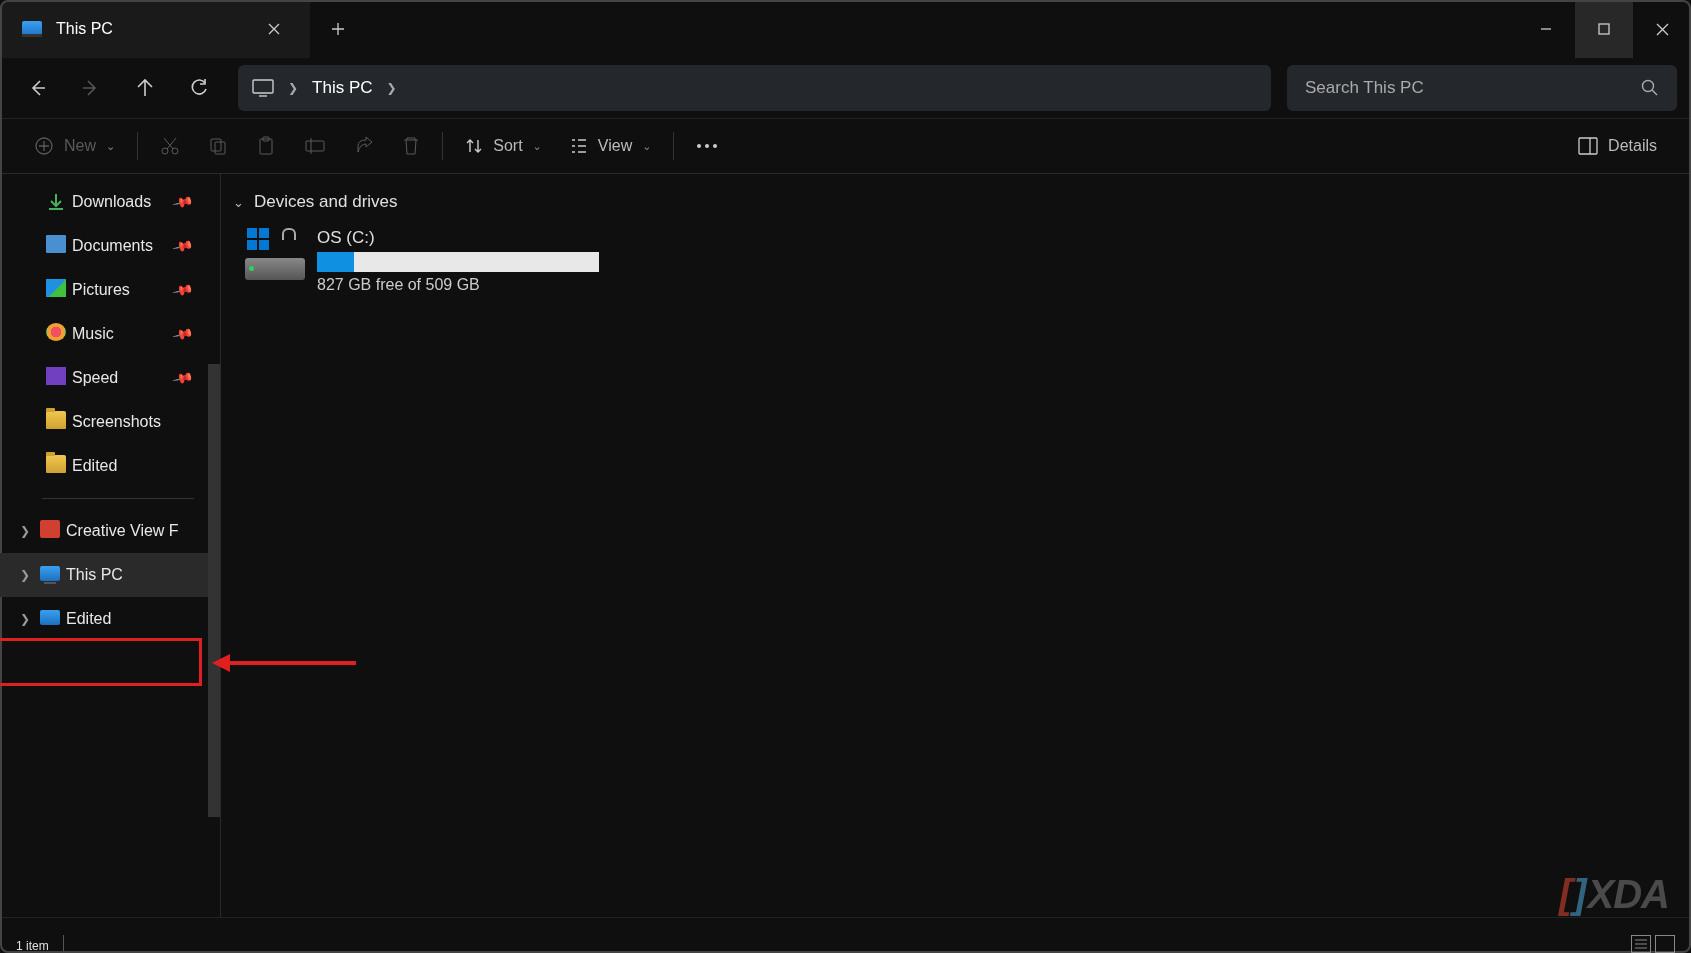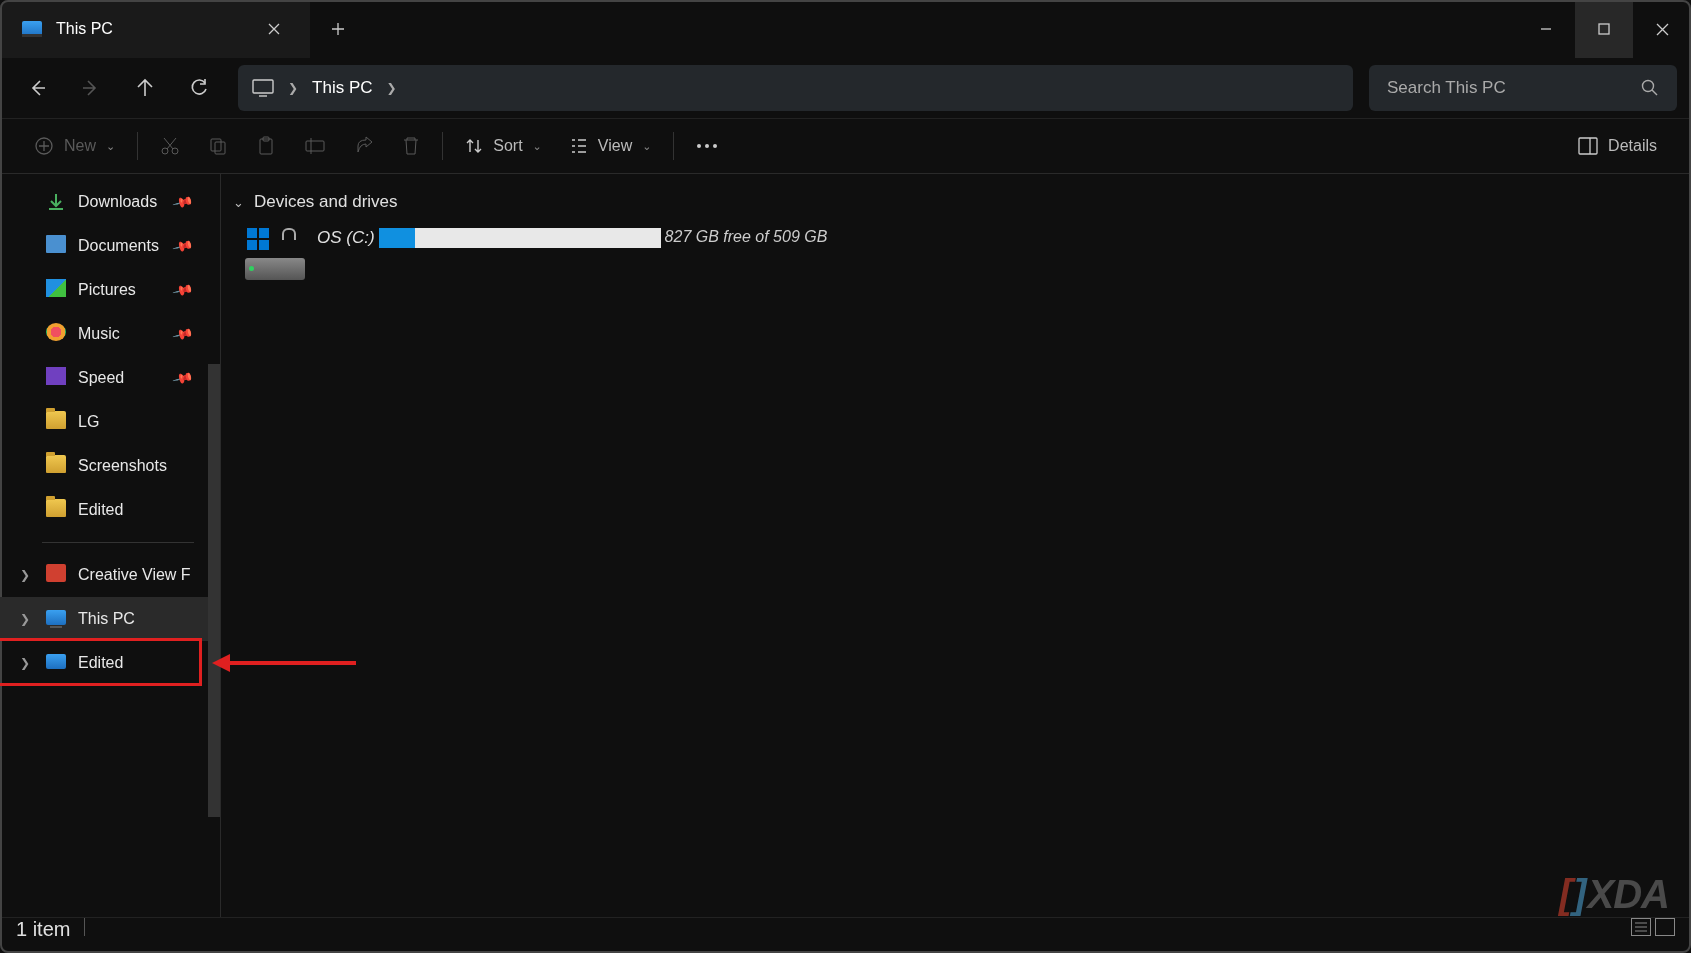--- a/index.html
+++ b/index.html
@@ -14,31 +14,31 @@
 .newtab { width:56px; display:flex; align-items:center; justify-content:center;}
 .win-controls { margin-left:auto; display:flex;}
 .win-btn { width:58px; display:flex; align-items:center; justify-content:center; color:#ccc;}
 .win-btn.max{background:#282828;}
 .navbar { height:60px; display:flex; align-items:center; gap:8px; padding:0 14px;}
 .nav-ico { width:46px; height:46px; display:flex; align-items:center; justify-content:center; color:#ccc; border-radius:6px;}
 .nav-ico.dis { color:#555;}
 .addressbar { flex:1; height:46px; background:#24282c; border-radius:6px; margin:0 8px; display:flex; align-items:center; padding:0 14px; gap:14px;}
 .addr-chev{color:#aaa; font-size:12px;}
 .addr-text{color:#fff; font-size:17px;}
-.searchbar { width:308px; height:46px; background:#24282c; border-radius:6px; display:flex; align-items:center; padding:0 18px; justify-content:space-between;}
+.searchbar { width:390px; height:46px; background:#24282c; border-radius:6px; display:flex; align-items:center; padding:0 18px; justify-content:space-between;}
 .search-ph{color:#aaa; font-size:17px;}
 .toolbar { height:56px; display:flex; align-items:center; padding:0 22px; gap:4px; border-bottom:1px solid #2a2a2a; border-top:1px solid #222;}
 .tool-btn{height:40px; display:flex; align-items:center; gap:10px; padding:0 12px; color:#bbb; border-radius:6px; font-size:16px;}
 .tool-btn.dis{color:#5a5a5a;}
 .tool-sep{width:1px; height:28px; background:#333; margin:0 6px;}
 .tool-chev{font-size:11px; color:#888;}
 .content { flex:1; display:flex; overflow:hidden;}
 .sidebar { width:220px; display:flex; flex-direction:column; padding-top:6px; position:relative;}
 .sb-scroll{position:absolute; right:0; top:190px; bottom:100px; width:12px; background:#333;}
-.sb-item{height:44px; display:flex; align-items:center; padding-left:46px; gap:12px; font-size:16px; color:#e8e8e8; position:relative;}
+.sb-item{height:44px; display:flex; align-items:center; padding-left:46px; gap:6px; font-size:16px; color:#e8e8e8; position:relative;}
 .sb-item.root{padding-left:16px;}
 .sb-item.root .sb-expand{width:18px; text-align:center; color:#999; font-size:12px;}
 .sb-item .pin{position:absolute; right:28px; color:#777; font-size:14px; transform:rotate(30deg);}
 .sb-divider{height:1px; background:#333; margin:10px 26px 10px 42px;}
 .sb-ico{width:20px; height:18px; display:inline-flex; align-items:center; justify-content:center; position:relative;}
 .ico-folder{background:linear-gradient(#f0c850,#d0a030); border-radius:2px 2px 1px 1px;}
 .ico-folder::before{content:"";position:absolute;top:-3px;left:0;width:9px;height:4px;background:#d0a030;border-radius:1px 1px 0 0;}
 .ico-doc{background:#4a90d0; border-radius:1px;}
 .ico-pic{background:linear-gradient(135deg,#2090e0 55%,#40c040 55%);}
 .ico-music{background:radial-gradient(circle,#f05060 40%,#f0a030 40% 70%,#30c060 70%); border-radius:50%;}
@@ -56,26 +56,26 @@
 .section-chev{color:#bbb; font-size:13px;}
 .drive{display:flex; gap:12px; padding:4px 14px;}
 .drive-ico{width:60px; height:52px; position:relative;}
 .drive-win{position:absolute;top:0;left:2px;width:22px;height:22px;}
 .drive-win::before,.drive-win::after{content:"";position:absolute;background:#0078d4;}
 .drive-win::before{top:0;left:0;width:10px;height:10px;box-shadow:12px 0 #0078d4,0 12px #0078d4,12px 12px #0078d4;}
 .drive-lock{position:absolute;top:0;right:8px;width:18px;height:20px;}
 .drive-lock::before{content:"";position:absolute;top:0;left:3px;width:10px;height:10px;border:2px solid #aaa;border-radius:6px 6px 0 0;border-bottom:none;}
 .drive-hdd{position:absolute;bottom:0;left:0;right:0;height:22px;background:linear-gradient(#888,#555);border-radius:3px;}
 .drive-hdd::after{content:"";position:absolute;left:4px;top:8px;width:5px;height:5px;background:#30d060;border-radius:50%;}
-.drive-info{display:flex;flex-direction:row;gap:4px;font-style:italic;}
+.drive-info{display:flex;flex-direction:column;gap:4px;}
 .drive-name{font-size:17px;}
 .drive-bar{width:282px;height:20px;background:#e8e8e8;position:relative;}
 .drive-fill{position:absolute;left:0;top:0;bottom:0;background:#1090e0;}
 .drive-free{font-size:16px;color:#ccc;}
-.statusbar{height:36px;display:flex;align-items:flex-start;padding:0 16px;font-size:20px;border-top:1px solid #222;}
+.statusbar{height:36px;display:flex;align-items:flex-end;padding:0 16px;font-size:12px;border-top:1px solid #222;}
 .status-sep{width:1px;height:18px;background:#555;margin:0 14px;}
 .status-views{margin-left:auto;display:flex;gap:4px;}
 .view-sq{width:20px;height:18px;border:1px solid #888;position:relative;}
 .watermark{position:absolute;right:22px;bottom:36px;font-size:40px;font-weight:700;letter-spacing:-1px;color:rgba(200,200,200,0.32);font-style:italic;display:flex;align-items:center;gap:2px;}
 .wm-bracket{color:rgba(228,70,50,0.55);font-weight:900;}
 .wm-bracket.r{color:rgba(80,170,220,0.55);}
 svg{display:block;}
 </style>
 </head>
 <body>
@@ -258,24 +258,20 @@
         <div class="sb-item">
           <span><span class="sb-ico ico-music"></span></span>
     <span>Music</span>
     <span class="pin">📌</span>
         </div>
         <div class="sb-item">
           <span><span class="sb-ico ico-video"></span></span>
     <span>Speed</span>
     <span class="pin">📌</span>
         </div>
-        <div class="sb-item">
-          <span><span class="sb-ico ico-folder"></span></span>
-    <span>LG</span>
-    </div>
         <div class="sb-item">
           <span><span class="sb-ico ico-folder"></span></span>
     <span>Screenshots</span>
     </div>
         <div class="sb-item">
           <span><span class="sb-ico ico-folder"></span></span>
     <span>Edited</span>
     </div>
       </div>
     <div class="sb-divider"></div>

